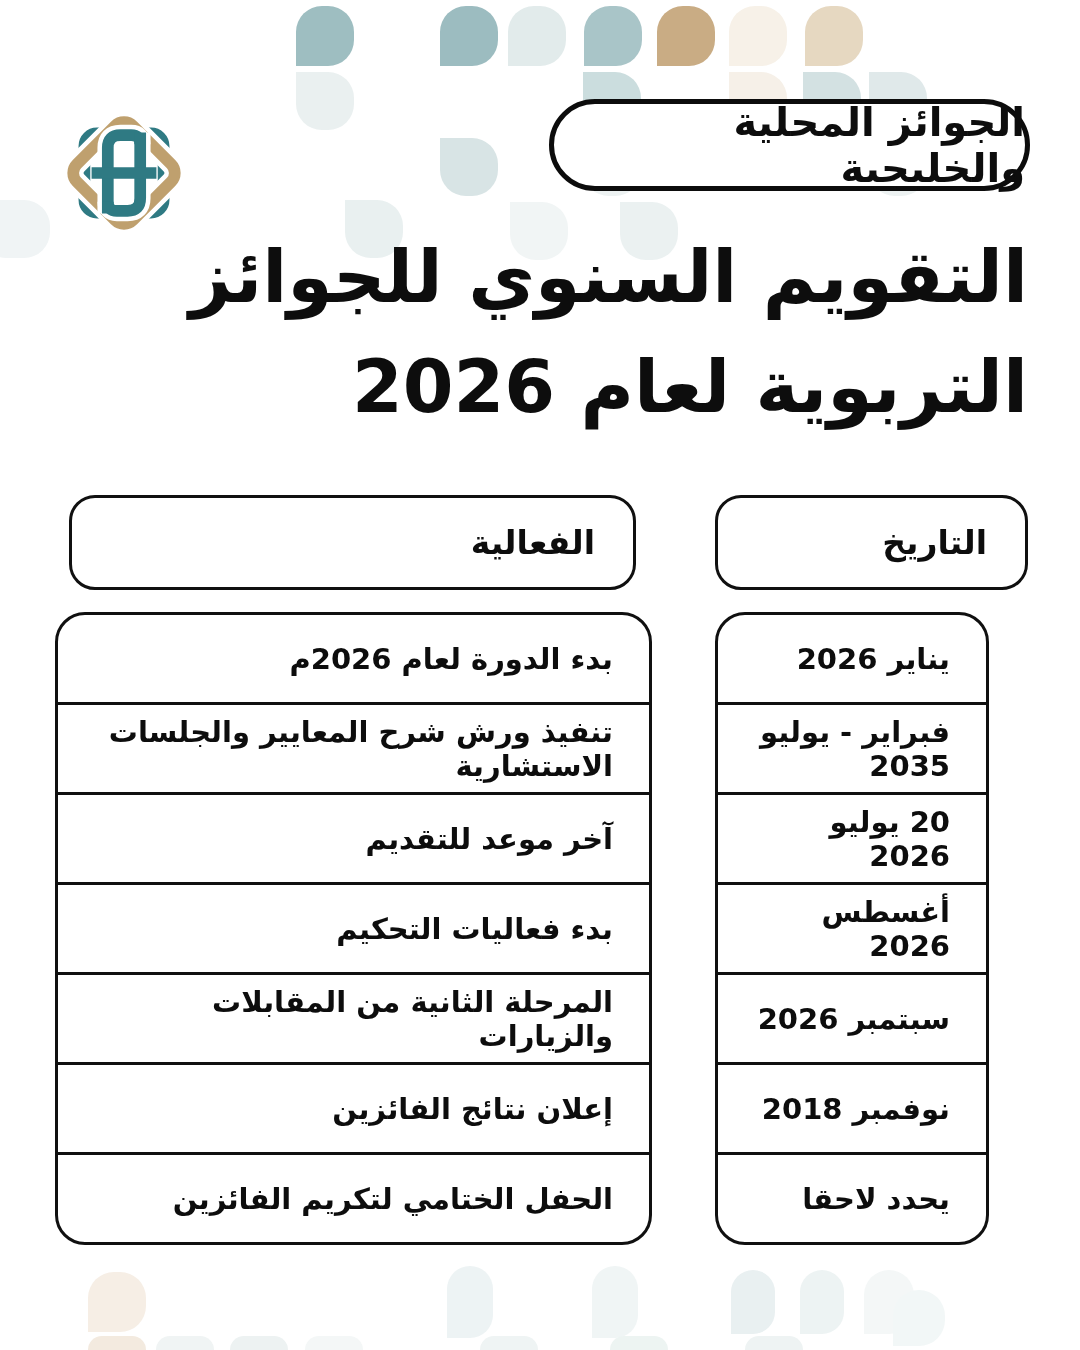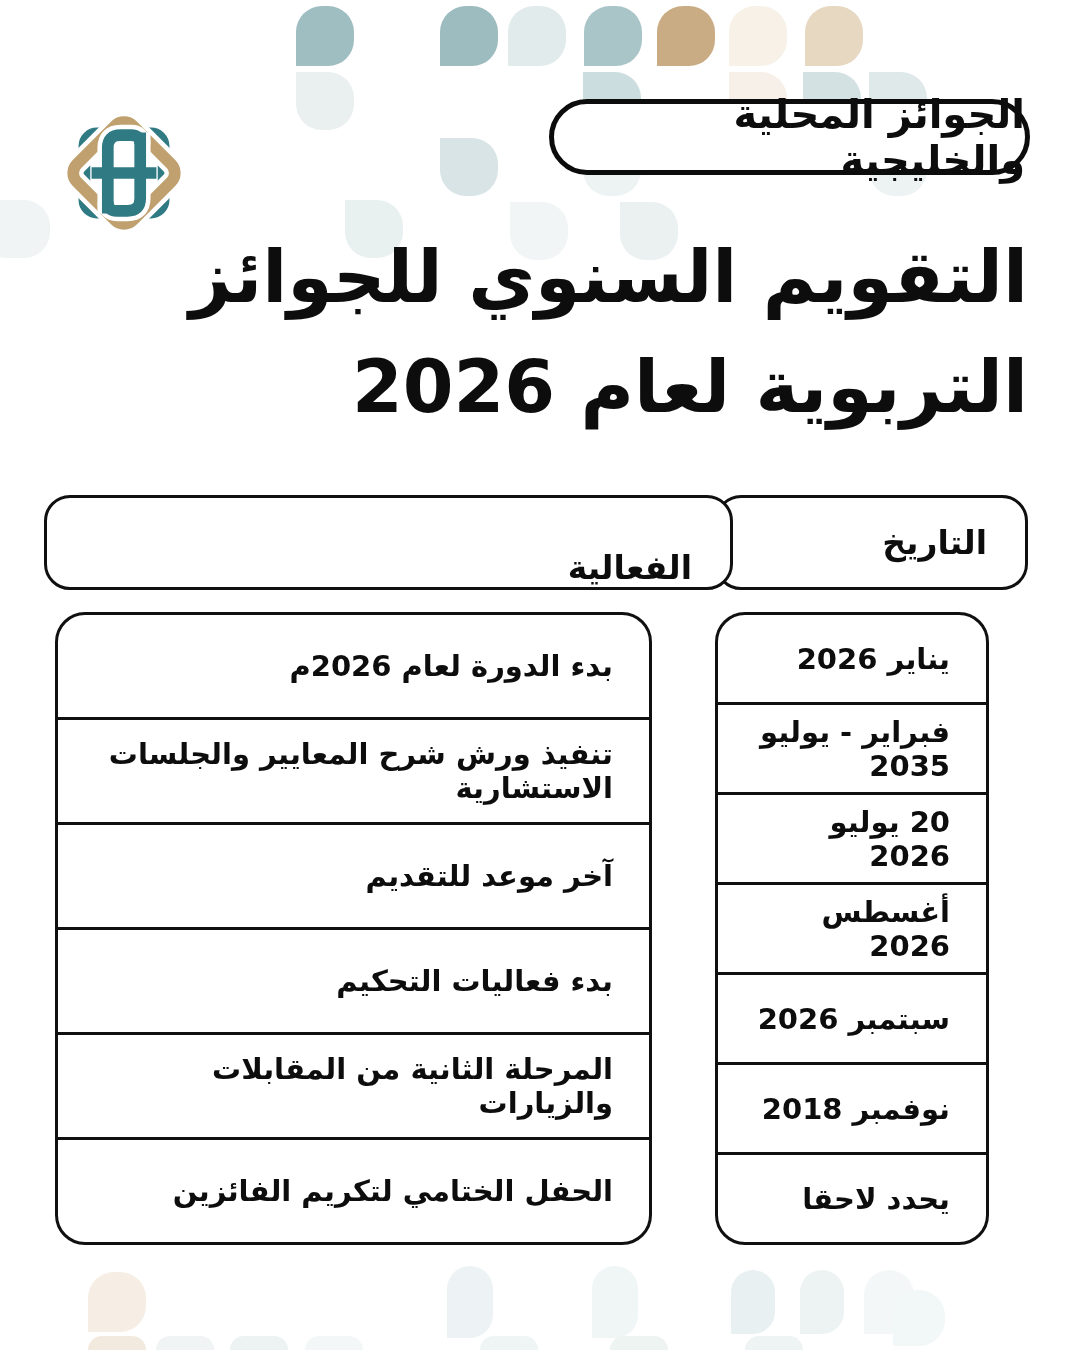--- a/index.html
+++ b/index.html
@@ -11,41 +11,41 @@
   .page{position:absolute;inset:0;}
   
   .decor{position:absolute;inset:0;z-index:0;}
   .leaf{position:absolute;border-radius:26px 26px 26px 0;}
   .leaf.flip{border-radius:0 26px 26px 26px;}
   .leaf.topcut{border-radius:26px 26px 0 0;}
   
   .logo{position:absolute;left:52px;top:93px;width:144px;height:160px;z-index:2;}
   
   .badge{
-    position:absolute;left:549px;top:99px;width:481px;height:76px;
+    position:absolute;left:549px;top:99px;width:481px;height:92px;
     border:5px solid #0c0c0c;border-radius:46px;background:#ffffff;
     display:flex;align-items:center;justify-content:center;
     font-size:40px;font-weight:bold;z-index:2;box-sizing:border-box;
   }
   
   .title{
     position:absolute;left:52px;right:52px;top:222px;margin:0;
     text-align:right;font-size:73px;font-weight:bold;line-height:110px;
     color:#0d0d0d;z-index:2;letter-spacing:0;
   }
   .title span{display:block;}
   
   .hdr{
     position:absolute;top:495px;height:95px;border:3px solid #101010;
     border-radius:26px;background:#ffffff;display:flex;align-items:center;
     justify-content:flex-start;padding:0 38px;font-size:33px;font-weight:bold;
     z-index:2;box-sizing:border-box;
   }
   .hdr-date{left:715px;width:313px;}
-  .hdr-event{left:44px;width:689px;align-items:flex-end;}
+  .hdr-event{left:69px;width:567px;}
   .rows{
     position:absolute;top:612px;height:633px;border:3px solid #101010;
     border-radius:30px;background:#ffffff;display:flex;flex-direction:column;
     overflow:hidden;z-index:2;box-sizing:border-box;
   }
   .rows-date{left:715px;width:274px;}
   .rows-event{left:55px;width:597px;}
   .cell{
     flex:1;display:flex;align-items:center;justify-content:flex-start;
     padding:6px 36px;font-size:29px;font-weight:bold;border-top:3px solid #101010;
@@ -143,16 +143,17 @@
 
   <div class="hdr hdr-event">
     <span>الفعالية</span>
   </div>
   <div class="rows rows-event">
     <div class="cell">بدء الدورة لعام 2026م</div>
     <div class="cell">تنفيذ ورش شرح المعايير والجلسات الاستشارية</div>
     <div class="cell">آخر موعد للتقديم</div>
     <div class="cell">بدء فعاليات التحكيم</div>
     <div class="cell">المرحلة الثانية من المقابلات والزيارات</div>
+    <div class="cell">إعلان نتائج الفائزين</div>
     <div class="cell">الحفل الختامي لتكريم الفائزين</div>
   </div>
 
 </div>
 
 </body></html>

